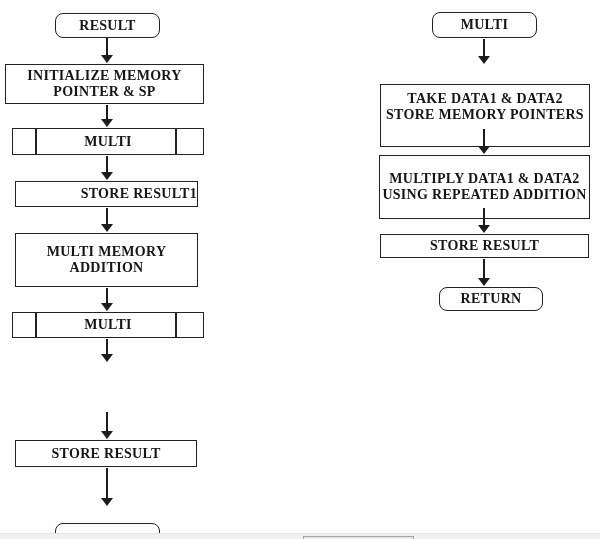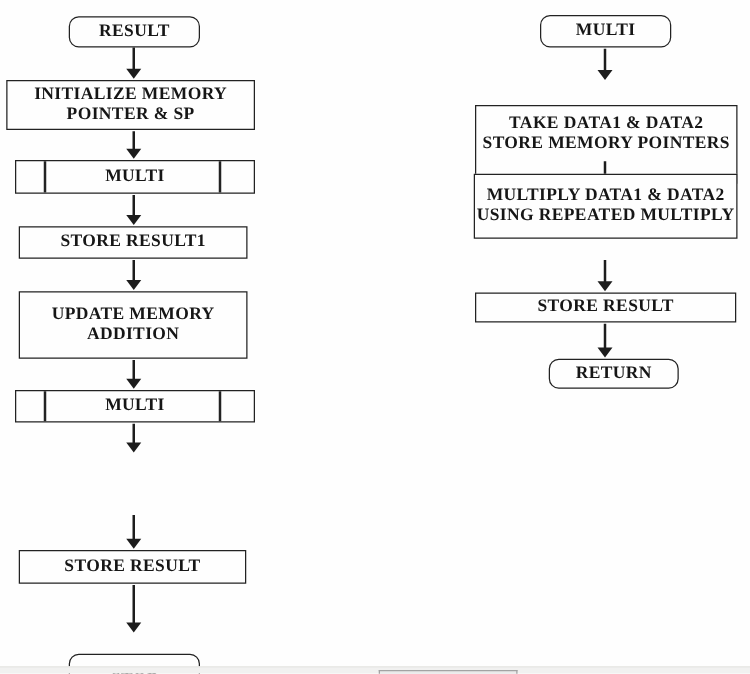--- a/index.html
+++ b/index.html
@@ -41,31 +41,31 @@
     width: 1.6px;
     background: #222222;
   }
   .subroutine::before { left: 22px; }
   .subroutine::after { right: 26px; }
 
   
   #l-start   { left: 55px;  top: 13px;  width: 105px; height: 25px; }
   #l-init    { left: 5px;  top: 64px;  width: 199px; height: 40px; }
   #l-multi1  { left: 12px;  top: 128px; width: 192px; height: 27px; }
-  #l-store1  { left: 15px;  top: 181px; width: 183px; height: 26px; }
+  #l-store1  { left: 15px;  top: 181px; width: 183px; height: 26px; align-items: flex-end; }
   #l-update  { left: 15px;  top: 233px; width: 183px; height: 54px; }
   #l-multi2  { left: 12px;  top: 312px; width: 192px; height: 26px; }
   #l-take    { left: 2px;   top: 363px; width: 210px; height: 48px; }
   #l-store   { left: 15px;  top: 440px; width: 182px; height: 27px; }
   #l-stop    { left: 55px;  top: 506px; width: 105px; height: 42px; margin-top: 17px; }
 
   
   #r-multi    { left: 432px; top: 12px;  width: 105px; height: 26px; }
   #r-take     { left: 380px; top: 65px;  width: 210px; height: 63px; justify-content: flex-start; padding-top: 6px; margin-top: 19px; }
-  #r-multiply { left: 379px; top: 139px; width: 211px; height: 52px; }
+  #r-multiply { left: 379px; top: 155px; width: 211px; height: 64px; }
   #r-store    { left: 380px; top: 234px; width: 209px; height: 24px; }
   #r-return   { left: 439px; top: 287px; width: 104px; height: 24px; font-family: Liberation Serif, serif; }
 
   
   .arrow { position: absolute; width: 12px; }
   .arrow::before {
     content: "";
     position: absolute;
     left: 5px; top: 0; bottom: 7px;
     width: 2px;
@@ -132,21 +132,21 @@
     <span>MULTI</span>
   </div>
   <div class="arrow" id="a3"></div>
 
   <div class="node" id="l-store1">
     <span>STORE RESULT1</span>
   </div>
   <div class="arrow" id="a4"></div>
 
   <div class="node" id="l-update">
-    <span>UPDATE MEMORY</span>
+    <span>MULTI MEMORY</span>
     <span>ADDITION</span>
   </div>
   <div class="arrow" id="a5"></div>
 
   <div class="node subroutine" id="l-multi2">
     <span>MULTI</span>
   </div>
   <div class="arrow" id="a6"></div>
 
   <div class="arrow" id="a7"></div>
@@ -166,21 +166,21 @@
   <div class="arrow" id="b1"></div>
 
   <div class="node" id="r-take">
     <span>TAKE DATA1 &amp; DATA2</span>
     <span>STORE MEMORY POINTERS</span>
   </div>
   <div class="arrow" id="b2"></div>
 
   <div class="node" id="r-multiply">
     <span>MULTIPLY DATA1 &amp; DATA2</span>
-    <span>USING REPEATED MULTIPLY</span>
+    <span>USING REPEATED ADDITION</span>
   </div>
   <div class="arrow" id="b3"></div>
 
   <div class="node" id="r-store">
     <span>STORE RESULT</span>
   </div>
   <div class="arrow" id="b4"></div>
 
   <div class="node terminator" id="r-return">
     <span>RETURN</span>

